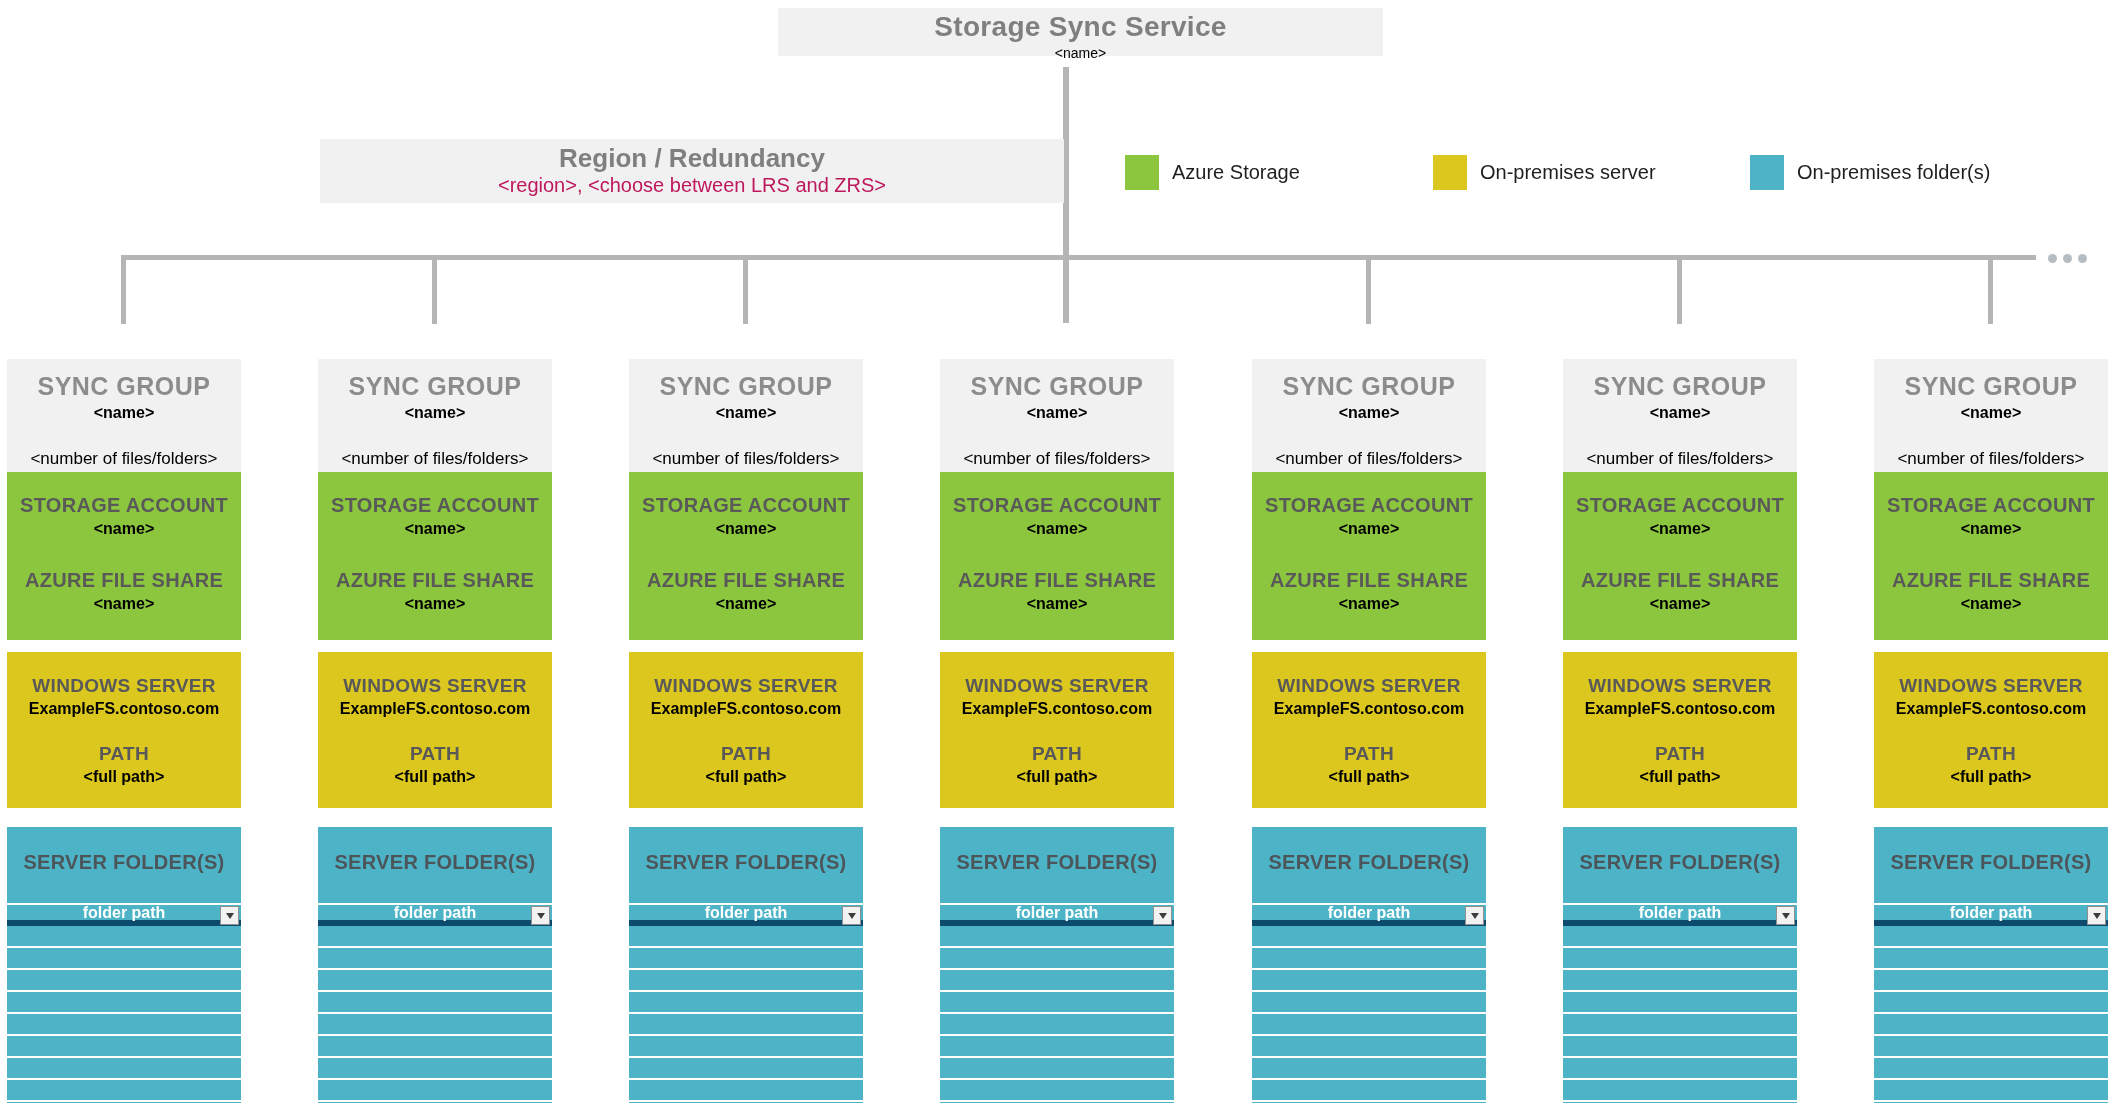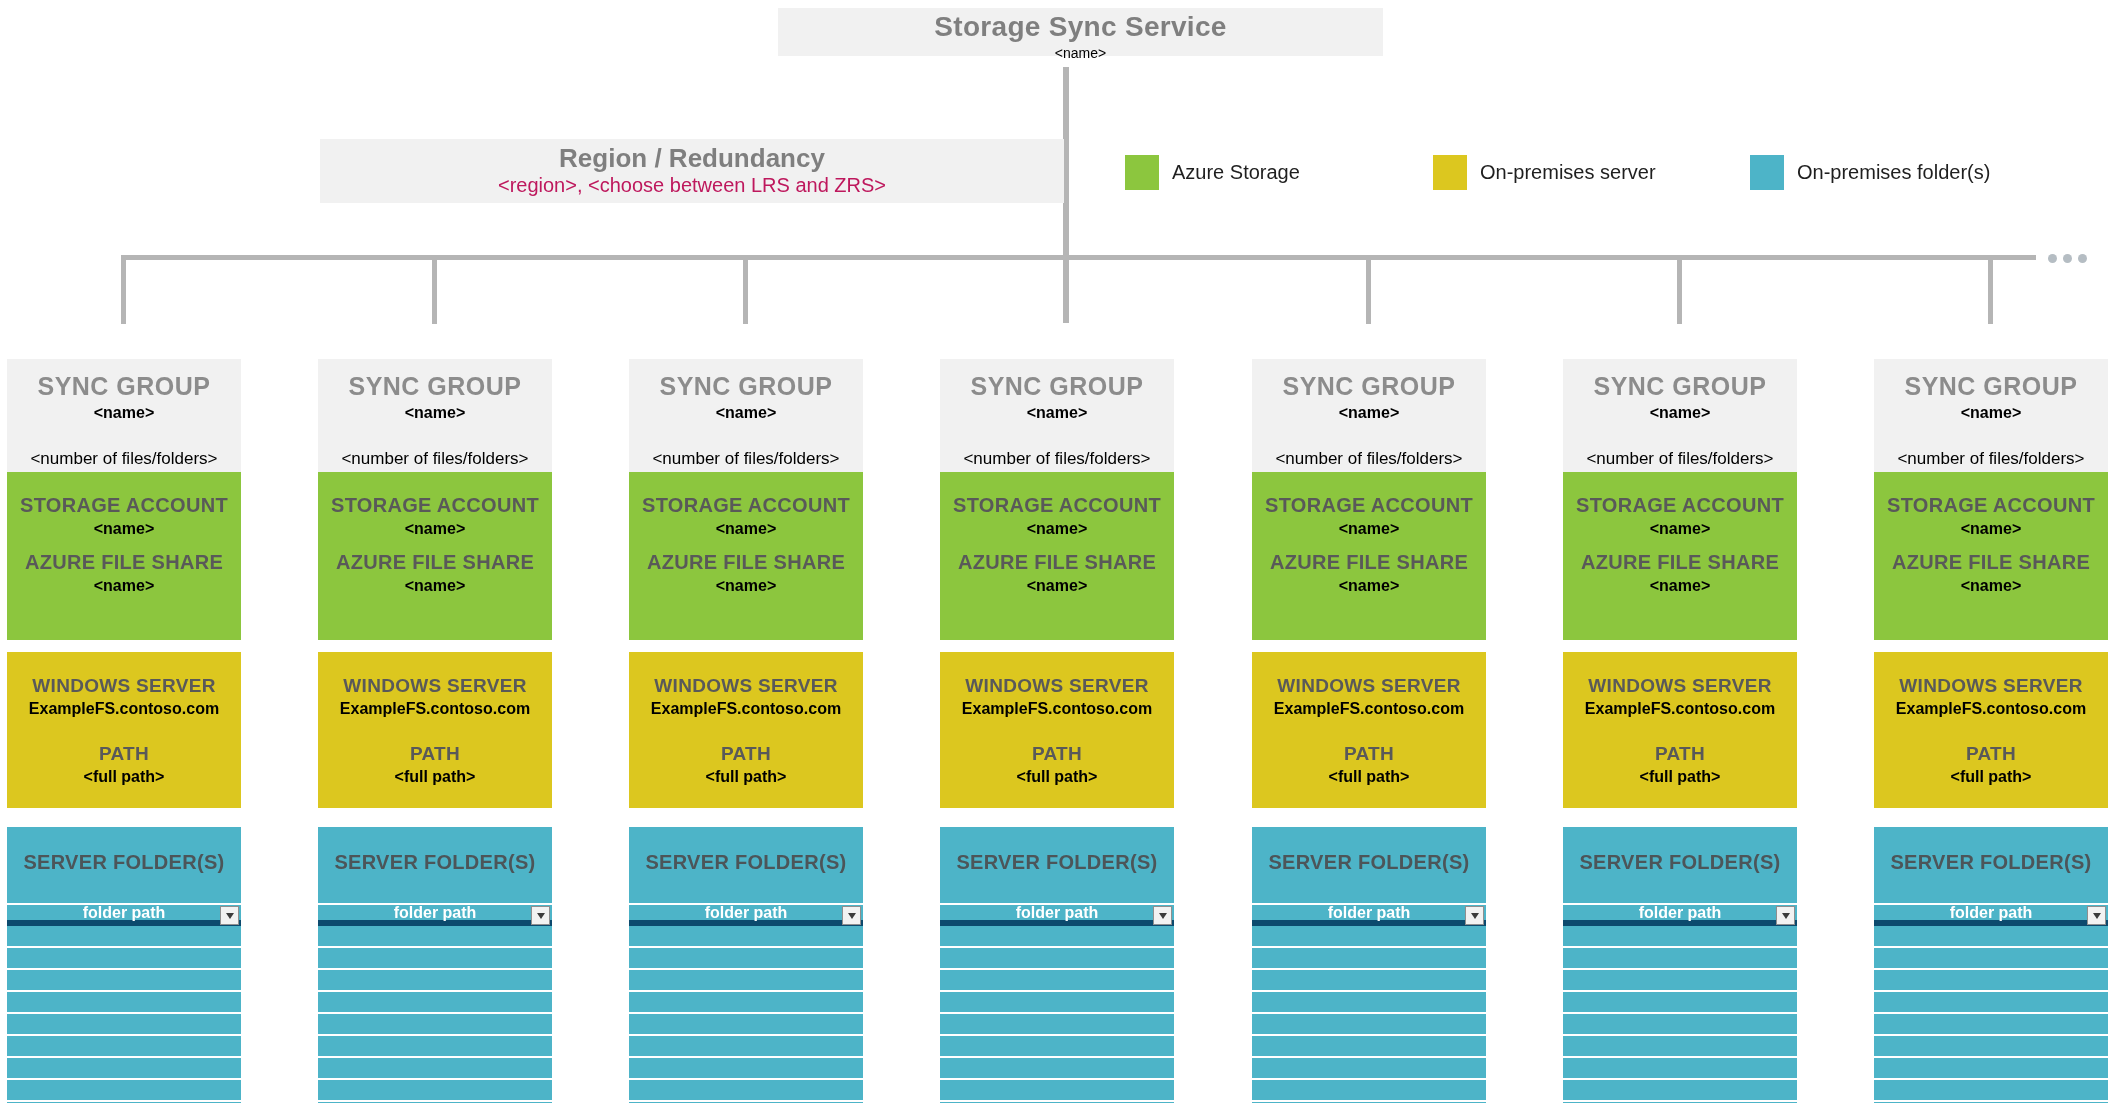--- a/index.html
+++ b/index.html
@@ -44,21 +44,21 @@
   .sg-header{position:absolute;left:0;right:0;top:68px;height:137px;background:var(--boxbg);text-align:center;margin-top:36px;}
   .sg-title{font-size:25px;font-weight:bold;color:#8c8c8c;margin-top:13px;letter-spacing:.5px;}
   .sg-name{font-size:16px;font-weight:bold;margin-top:3px;}
   .sg-files{font-size:17px;margin-top:27px;}
 
   .green-box{position:absolute;left:0;right:0;top:217px;height:168px;background:var(--green);text-align:center;}
   .yellow-box{position:absolute;left:0;right:0;top:397px;height:156px;background:var(--yellow);text-align:center;}
   .colored-label{font-size:20px;font-weight:bold;color:#595959;letter-spacing:.3px;}
   .colored-value{font-size:16px;font-weight:bold;color:#000;margin-top:3px;}
   .green-box .colored-label.first{margin-top:22px;}
-  .green-box .colored-label.second{margin-top:13px;}
+  .green-box .colored-label.second{margin-top:31px;}
   .yellow-box .colored-label{font-size:19px;}
   .yellow-box .colored-label.first{margin-top:23px;}
   .yellow-box .colored-label.second{margin-top:25px;}
 
   .teal-box{position:absolute;left:0;right:0;top:572px;height:276px;background:var(--teal);overflow:hidden;text-align:center;}
   .teal-header{height:76px;}
   .teal-header .colored-label{display:block;padding-top:24px;font-size:20px;color:#4c5559;}
   .folder-head-row{position:relative;height:23px;border-top:2px solid #fff;border-bottom:6px solid #0c4a6e;
     display:flex;align-items:center;justify-content:center;}
   .folder-path-label{font-size:16px;font-weight:bold;color:#fff;}

